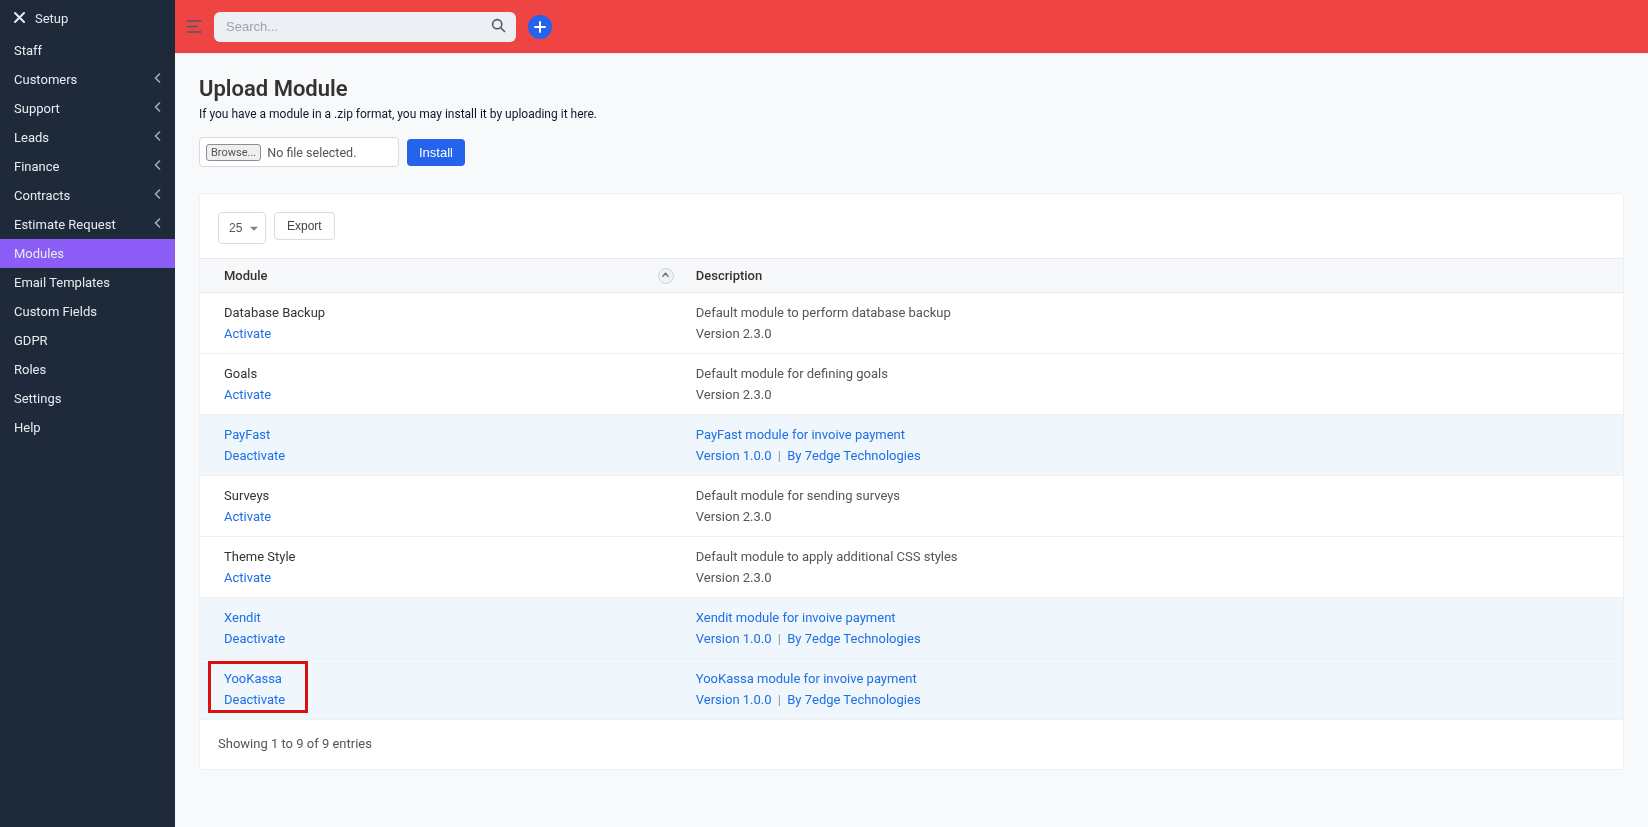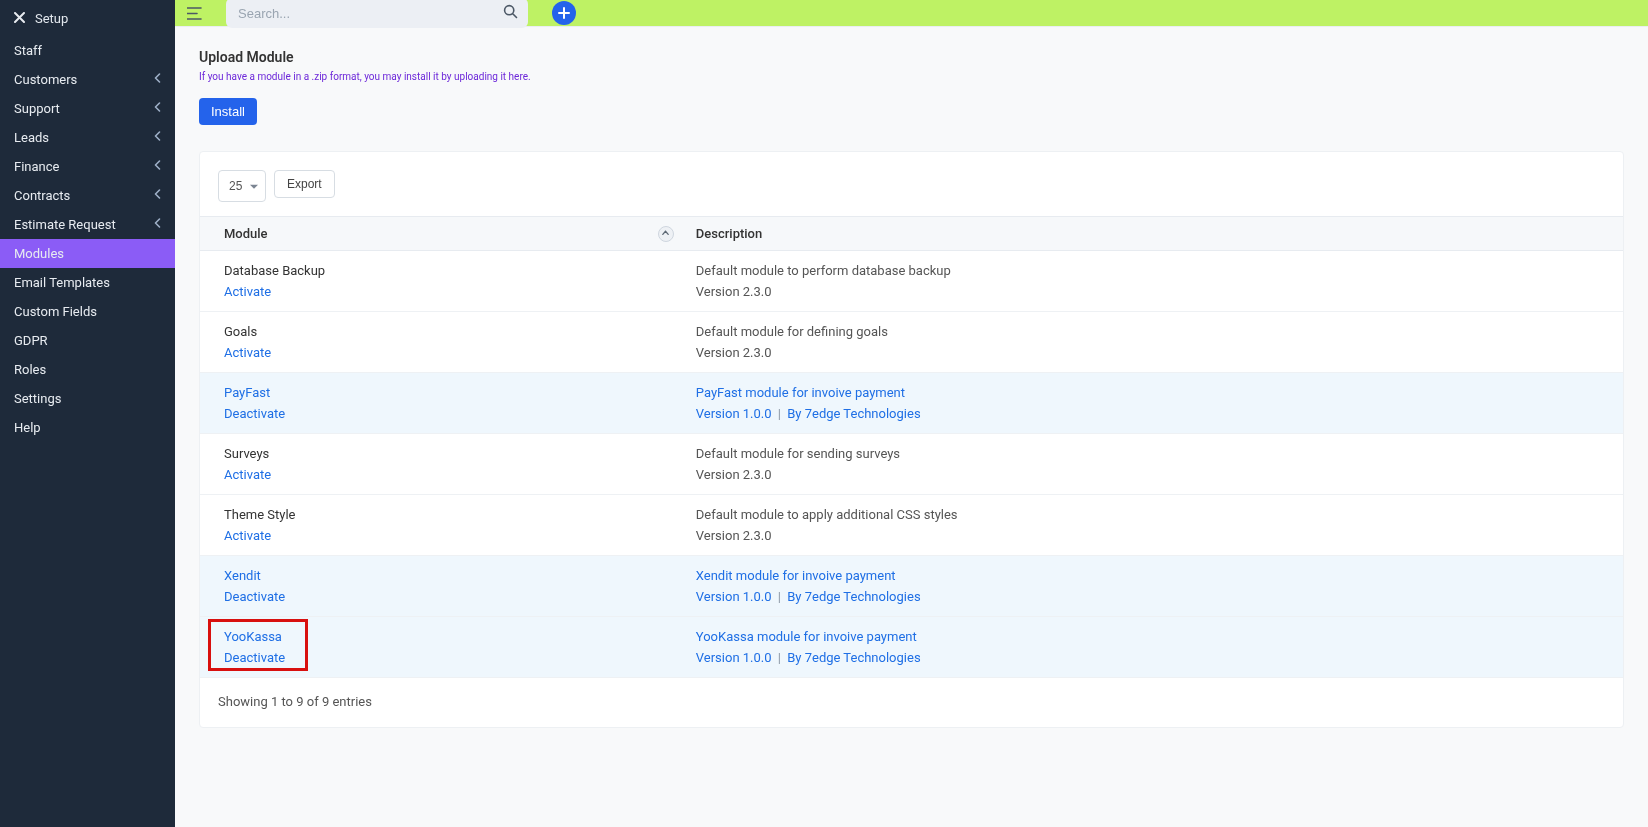--- a/index.html
+++ b/index.html
@@ -36,27 +36,27 @@
     color: #e7ebf0;
   }
   .sidebar-nav li.active { background: #8b5cf6; }
   .sidebar-nav li .chev {
     font-size: 11px;
     color: #9fb0c8;
   }
   
   .main { flex: 1; display: flex; flex-direction: column; }
   .topbar {
-    background: #bef264;
+    background: #ef4444;
     border-bottom: 1px solid #eaeef2;
-    height: 27px;
+    height: 54px;
     display: flex;
     align-items: center;
     padding: 0 12px;
-    gap: 24px;
+    gap: 12px;
   }
   .hamburger { cursor: pointer; color: #555; display: inline-flex; }
   .search-wrap {
     position: relative;
     background: #eceff4;
     border-radius: 6px;
     height: 30px;
     width: 302px;
     display: flex;
     align-items: center;
@@ -74,22 +74,22 @@
   .search-wrap .search-icon {
     position: absolute; right: 10px; color: #43505f;
   }
   .add-btn {
     width: 24px; height: 24px; border-radius: 50%;
     background: #2463eb; color: #fff; display:flex;align-items:center;justify-content:center;
     cursor: pointer; font-weight: 700; font-size: 16px;
   }
   
   .content { padding: 22px 24px; }
-  .upload-title { font-size: 14px; font-weight: 600; color: #333; margin-bottom: 6px; }
-  .upload-desc { font-size: 10px; color: #6d28d9; margin-bottom: 16px; }
+  .upload-title { font-size: 22px; font-weight: 600; color: #333; margin-bottom: 6px; }
+  .upload-desc { font-size: 12px; color: #0f172a; margin-bottom: 16px; }
   .upload-row { display: flex; align-items: center; gap: 8px; margin-bottom: 26px; }
   .file-field {
     border: 1px solid #d6dbe1; border-radius: 4px; padding: 4px 6px;
     display: flex; align-items: center; gap: 6px; background:#fff;
     height: 30px; width: 200px;
   }
   .file-field .browse-btn {
     border: 1px solid #8a8f96; background: #efefef; border-radius: 3px;
     font-size: 11px; padding: 1px 4px; cursor: pointer;
   }
@@ -251,20 +251,24 @@
         <svg width="12" height="12" viewBox="0 0 12 12">
             <path d="M6 1 V11 M1 6 H11" stroke="#fff" stroke-width="2" stroke-linecap="round"></path>
           </svg>
       </div>
     </div>
 
     <div class="content">
       <div class="upload-title">Upload Module</div>
       <div class="upload-desc">If you have a module in a .zip format, you may install it by uploading it here.</div>
       <div class="upload-row">
+        <div class="file-field">
+          <span class="browse-btn">Browse...</span>
+          <span class="file-status">No file selected.</span>
+        </div>
         <button class="install-btn">Install</button>
       </div>
 
       <div class="panel">
         <div class="table-controls">
           <span class="page-size-wrap">
             <select class="page-size">
               <option>25</option>
             </select>
           </span>

